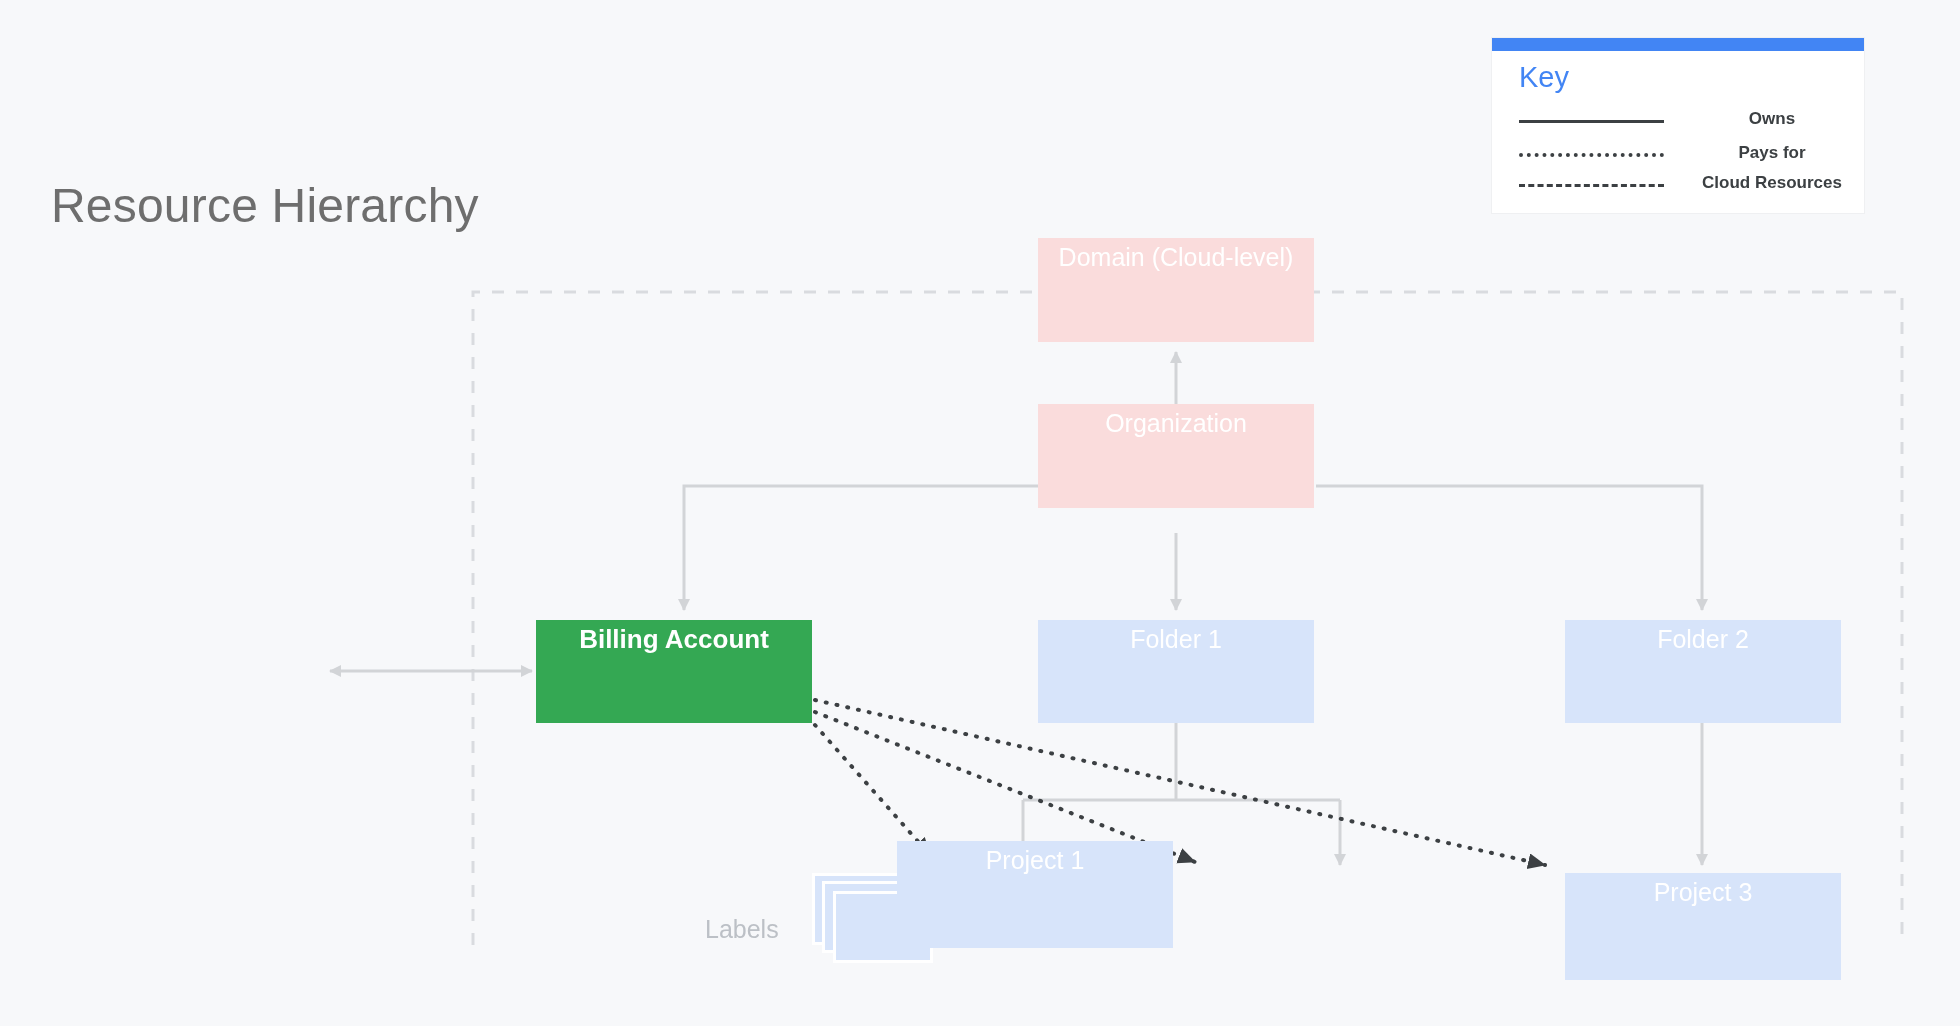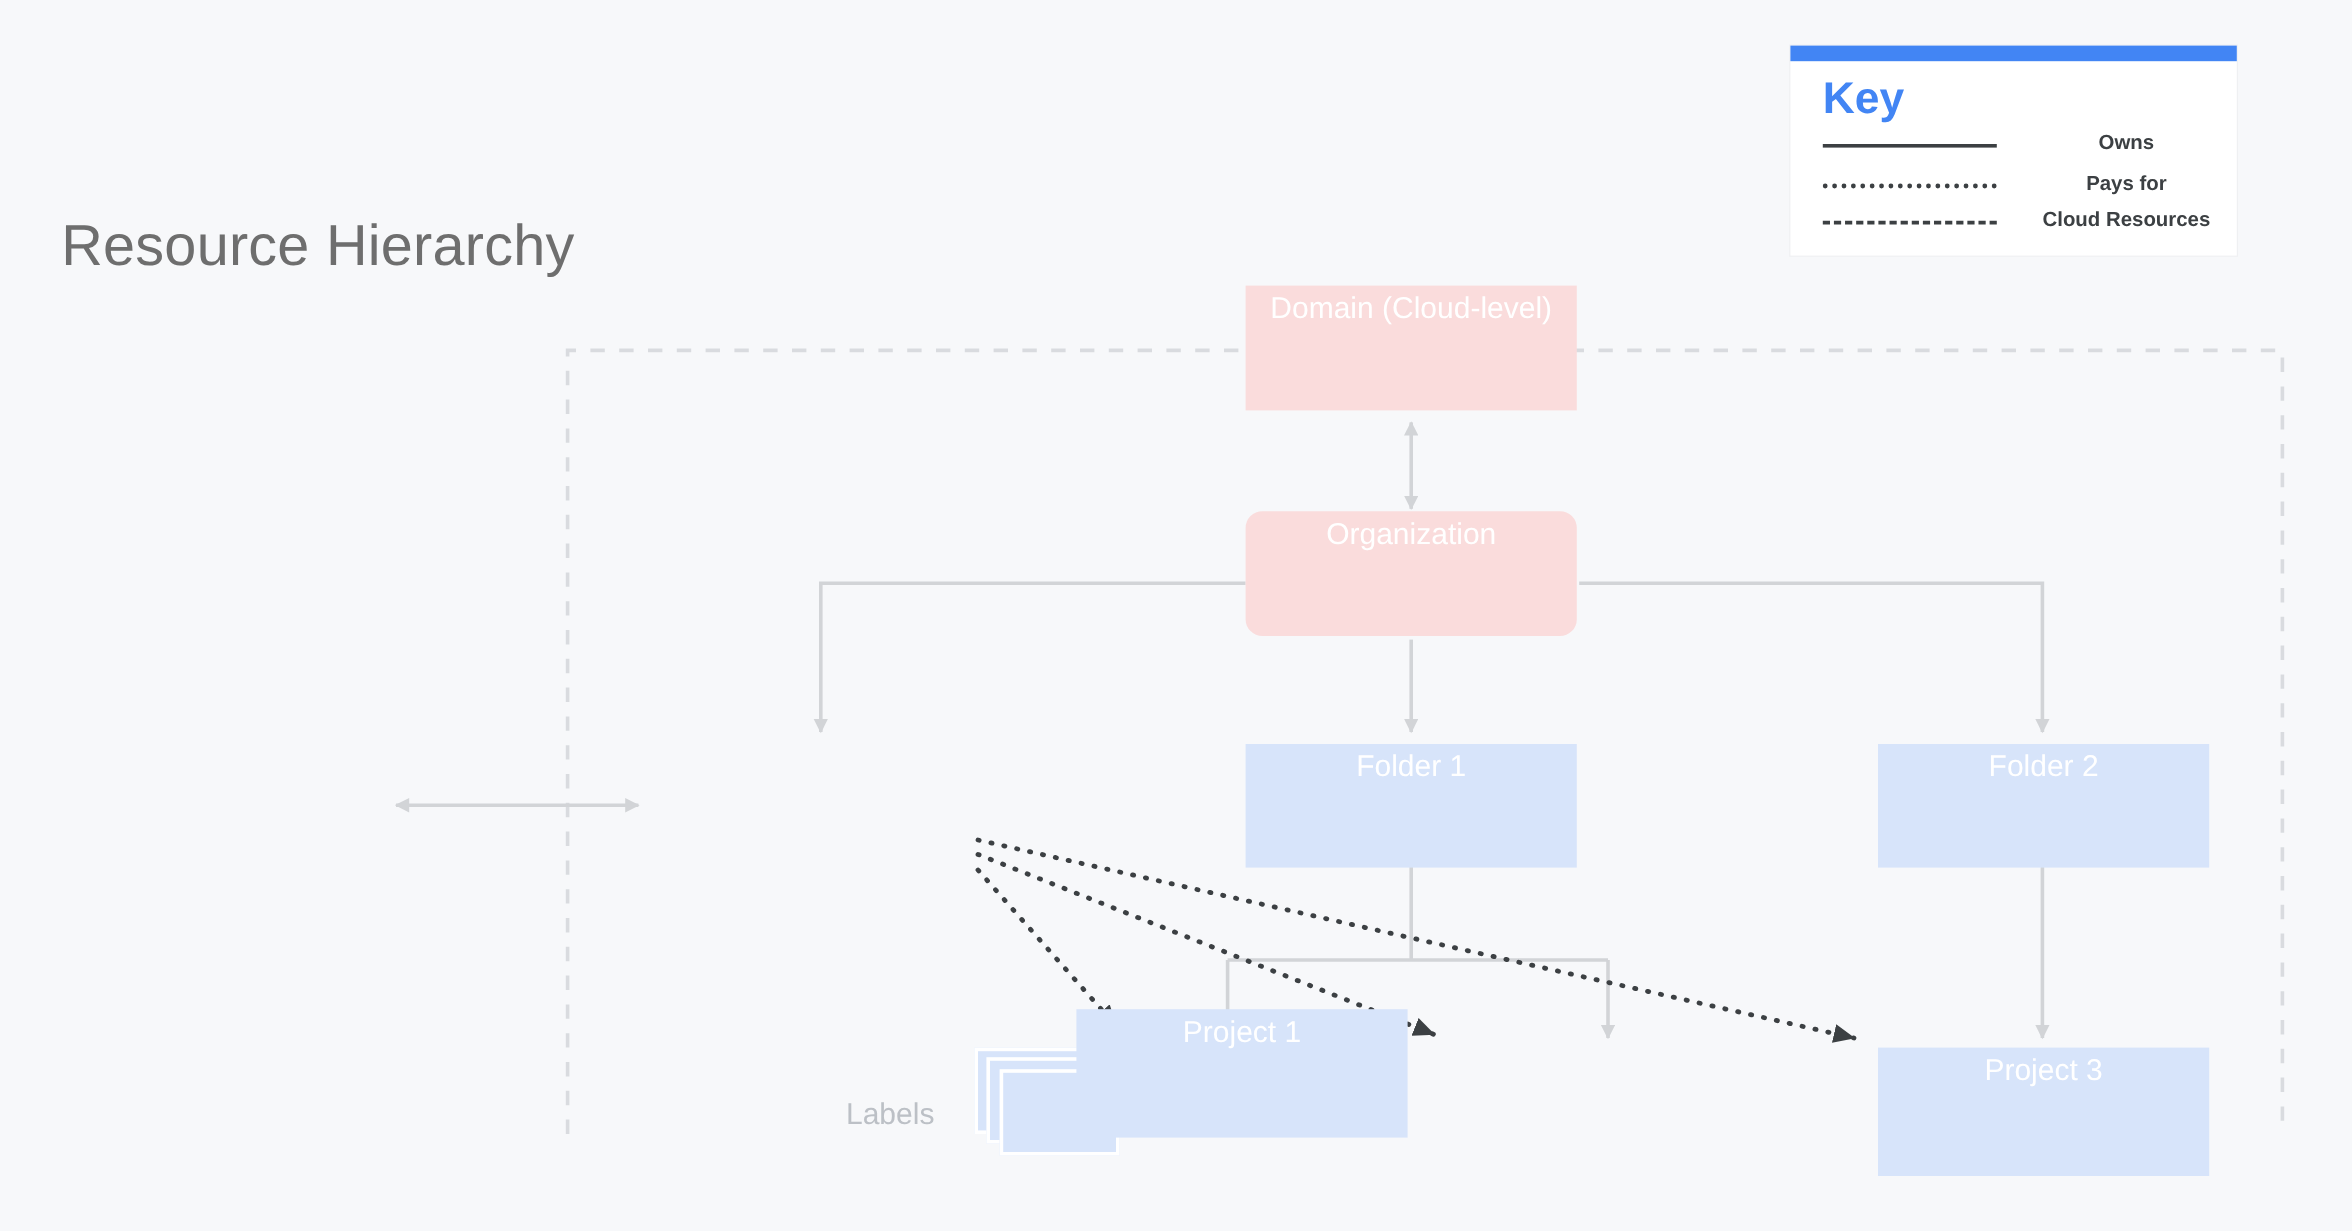--- a/index.html
+++ b/index.html
@@ -51,22 +51,22 @@
   .key-body {
     padding: 16px 0 14px 0;
     position: relative;
     height: 162px;
     box-sizing: border-box;
   }
   .key-heading {
     position: absolute;
     left: 27px;
     top: 12px;
-    font-size: 37px;
-    font-weight: 700;
+    font-size: 29px;
+    font-weight: 400;
     color: #4285f4;
     line-height: 1;
   }
   .key-row {
     position: absolute;
     left: 27px;
     width: 330px;
     height: 30px;
   }
   .key-row.row-owns  { top: 56px; }
@@ -222,25 +222,28 @@
         <div class="key-sample dashed"></div>
         <div class="key-label">Cloud Resources</div>
       </div>
     </div>
   </div>
 
   <div class="node pink" style="left:1038px; top:238px; width:276px; height:104px;">
     <span>Domain (Cloud-level)</span>
   </div>
 
-  <div class="node pink" style="left:1038px; top:426px; width:276px; height:104px;border-radius:14px;">
+  <div class="node pink" style="left:1038px; top:404px; width:276px; height:104px;">
     <span>Organization</span>
   </div>
 
 
+  <div class="node green" style="left:536px; top:620px; width:276px; height:103px;">
+    <span>Billing Account</span>
+  </div>
 
   <div class="node blue" style="left:1038px; top:620px; width:276px; height:103px;">
     <span>Folder 1</span>
   </div>
 
   <div class="node blue" style="left:1565px; top:620px; width:276px; height:103px;">
     <span>Folder 2</span>
   </div>
 
   <div class="labels-text" style="left:705px; top:915px;">Labels</div>

